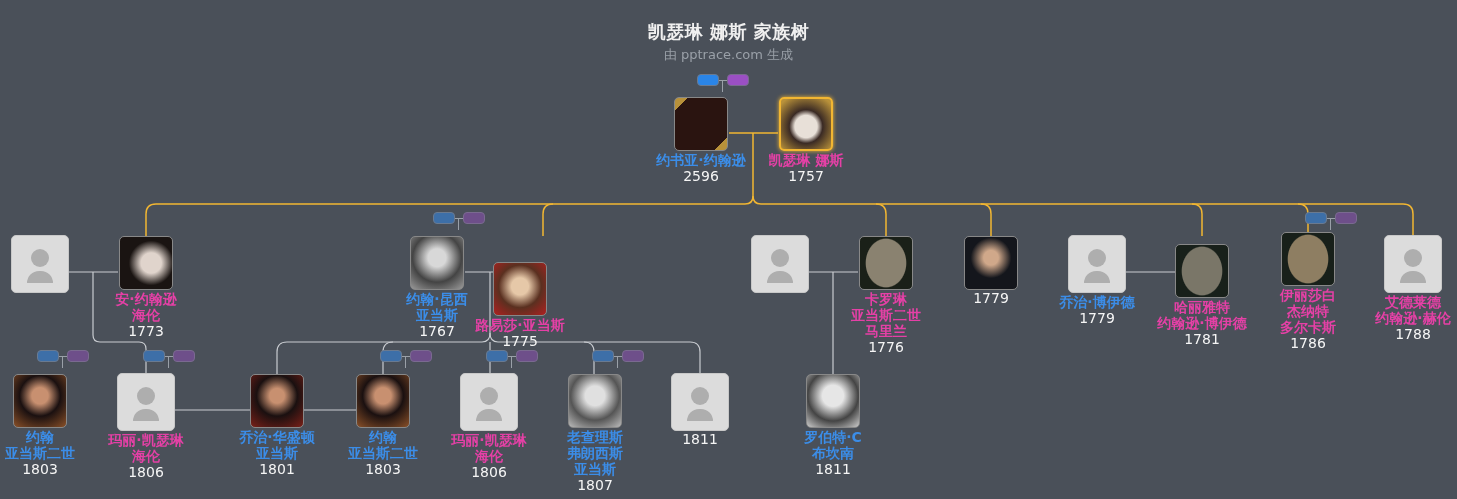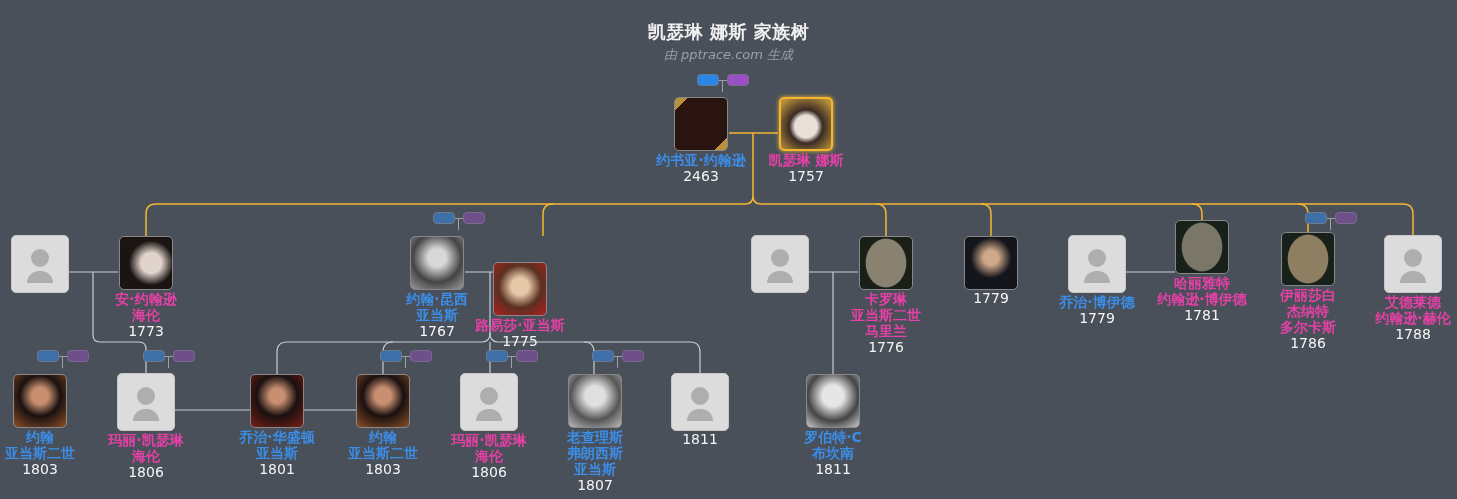--- a/index.html
+++ b/index.html
@@ -1,18 +1,18 @@
 <!DOCTYPE html>
 <html><head>
 <meta charset="utf-8">
 <style>
   html,body{margin:0;padding:0;}
   body{width:1457px;height:499px;background:#4a5059;position:relative;overflow:hidden;font-family:"DejaVu Sans","Liberation Sans",sans-serif;}
   .title{position:absolute;left:0;width:1457px;top:20px;text-align:center;color:#f0f0f0;font-size:18px;font-weight:bold;letter-spacing:0.5px;}
-  .subtitle{position:absolute;left:0;width:1457px;top:46px;text-align:center;color:#9aa0a8;font-size:13px;font-style:italic;}
+  .subtitle{position:absolute;left:0;width:1457px;top:46px;text-align:center;color:#9aa0a8;font-size:13px;}
   svg.lines{position:absolute;left:0;top:0;}
   .person{position:absolute;width:120px;margin-left:-60px;text-align:center;}
   .photo{width:54px;height:54px;margin:0 auto;border-radius:5px;border:1px solid #888;box-sizing:border-box;overflow:hidden;position:relative;}
   .photo.highlight{border:2px solid #f2b632;box-shadow:0 0 4px #f2b632;}
   .photo.placeholder{width:58px;height:58px;background:#dcdcdc;border:1px solid #c8c8c8;}
   .ph-head{position:absolute;left:50%;top:13px;width:18px;height:18px;margin-left:-9px;border-radius:50%;background:#aeaeae;}
   .ph-body{position:absolute;left:50%;top:35px;width:26px;height:12px;margin-left:-13px;border-radius:13px 13px 0 0;background:#aeaeae;}
   .name{font-size:14px;line-height:16px;font-weight:bold;margin-top:1px;}
   .name.m{color:#3b8de8;}
   .name.f{color:#e540a6;}
@@ -114,21 +114,21 @@
   <div class="tbar"></div>
     <div class="tstem"></div>
   <div class="tb purple"></div>
 </div>
 
 <div class="person" style="left:701px;top:97px;">
   <div class="photo" style="background:linear-gradient(135deg,#b8913a 0 12%,#2a1410 12% 88%,#b8913a 88%);"></div>
   <div class="name m">
       <div>约书亚·约翰逊</div>
     </div>
-  <div class="year">2463</div>
+  <div class="year">2596</div>
 </div>
 <div class="person" style="left:806px;top:97px;">
   <div class="photo highlight" style="background:radial-gradient(circle at 50% 55%,#e8e0d8 0 30%,#3a2a24 45%,#b8913a 90%);"></div>
   <div class="name f">
       <div>凯瑟琳 娜斯</div>
     </div>
   <div class="year">1757</div>
 </div>
 
 <div class="person" style="left:40px;top:235px;">
@@ -182,21 +182,21 @@
 <div class="person" style="left:1097px;top:235px;">
   <div class="photo placeholder">
       <div class="ph-head"></div>
       <div class="ph-body"></div>
     </div>
   <div class="name m">
       <div>乔治·博伊德</div>
     </div>
   <div class="year">1779</div>
 </div>
-<div class="person" style="left:1202px;top:220px;">
+<div class="person" style="left:1202px;top:244px;">
   <div class="photo" style="background:radial-gradient(ellipse 40% 48% at 50% 50%,#7a7668 0 95%,#18201a 100%);"></div>
   <div class="name f">
       <div>哈丽雅特</div>
       <div>约翰逊·博伊德</div>
     </div>
   <div class="year">1781</div>
 </div>
 <div class="person" style="left:1308px;top:232px;">
   <div class="photo" style="background:radial-gradient(ellipse 40% 48% at 50% 50%,#8e7e62 0 95%,#18201a 100%);"></div>
   <div class="name f">

